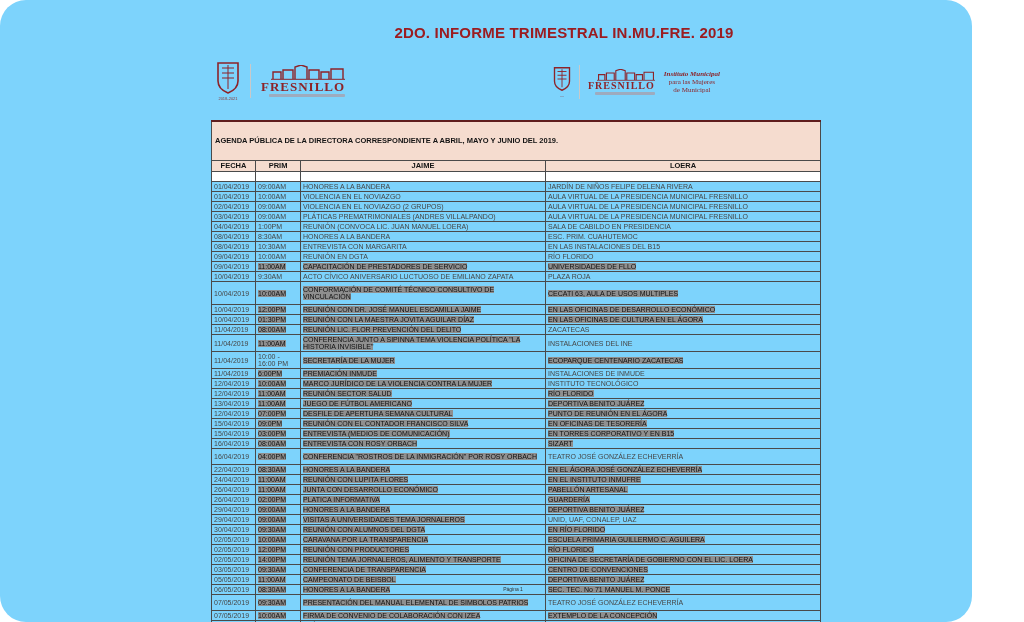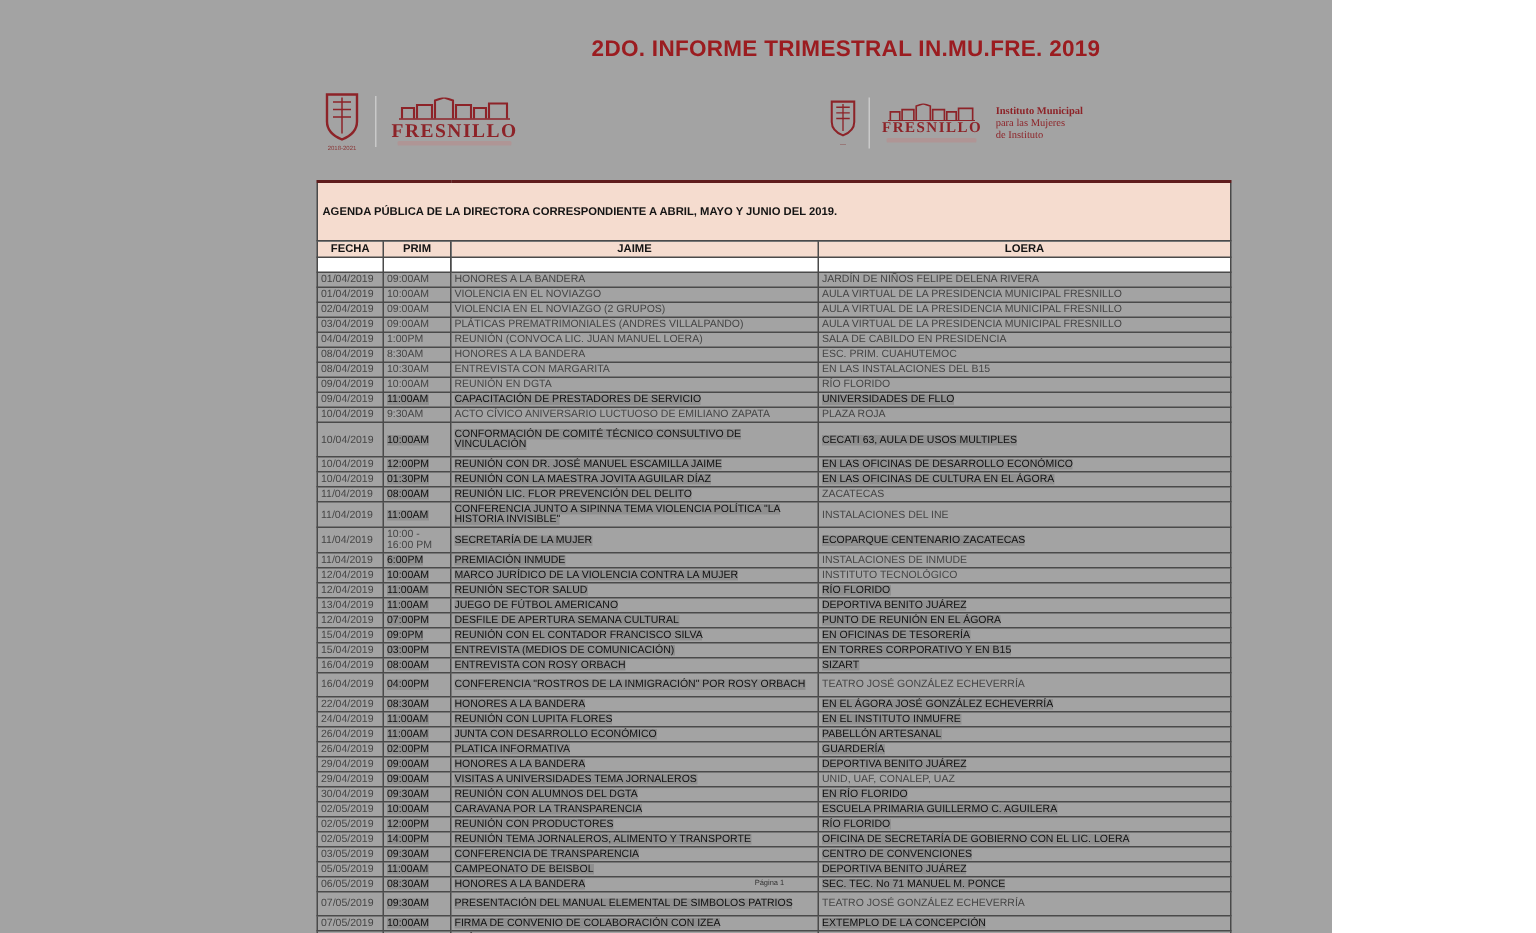--- a/index.html
+++ b/index.html
@@ -1,39 +1,40 @@
 <!DOCTYPE html>
 <html><head>
 <meta charset="utf-8">
 <style>
   html,body{margin:0;padding:0;background:#ffffff;}
   .sheet{
-    position:relative;width:888px;height:622px;background:#a3a3a3;overflow:hidden;
+    position:relative;width:972px;height:622px;background:#7dd3fc;overflow:hidden;
     font-family:"Liberation Sans","DejaVu Sans",sans-serif;
+    border-radius:26px;
   }
   .doc-title{
     position:absolute;left:374px;top:24px;width:380px;margin:0;
     font-size:15px;font-weight:bold;letter-spacing:.2px;color:#9b1c20;
     font-family:"Liberation Sans",sans-serif;text-align:center;white-space:nowrap;
   }
   
   .logo-group{position:absolute;display:flex;align-items:center;}
   .lg-left{left:216px;top:58px;height:46px;}
   .lg-right{left:553px;top:60px;height:44px;}
   .crest{display:flex;flex-direction:column;align-items:center;}
   .crest-caption{font-size:4px;line-height:5px;color:#8a3a3a;text-align:center;margin-top:1px;white-space:nowrap;}
   .v-divider{width:1px;background:#c9c9c9;height:34px;margin:0 10px;}
-  .fres-logo{display:flex;flex-direction:column;align-items:center;}
+  .fres-logo{display:flex;flex-direction:column;align-items:flex-end;}
   .fres-word{font-family:"Liberation Serif","DejaVu Serif",serif;font-weight:bold;color:#8d2328;letter-spacing:1px;}
   .fres-word.big{font-size:13px;line-height:13px;}
   .fres-word.small{font-size:10px;line-height:10px;}
   .fres-tagline{height:3px;width:90%;background:#b98a8a;opacity:.55;margin-top:1px;border-radius:1px;}
   .org-text{margin-left:9px;color:#8d2328;font-family:"Liberation Serif","DejaVu Serif",serif;}
-  .org-text .l1{font-weight:bold;font-size:7px;line-height:8px;}
-  .org-text .l2,.org-text .l3{font-size:7px;line-height:8px;}
+  .org-text .l1{font-weight:bold;font-size:7px;line-height:8px;font-style:italic;}
+  .org-text .l2,.org-text .l3{font-size:7px;line-height:8px;text-align:center;}
   
   .agenda-wrap{position:absolute;left:211px;top:120px;width:609px;}
   table.agenda{
     width:609px;border-collapse:collapse;table-layout:fixed;
     border:1px solid #2f2f2f;border-top:2px solid #5f1d1d;
   }
   table.agenda td,table.agenda th{
     border:1px solid #4a4a4a;vertical-align:middle;overflow:hidden;
     font-size:7px;line-height:7px;padding:1px 2px;
   }
@@ -94,21 +95,21 @@
       <svg width="58" height="12" viewBox="0 0 74 15">
         <path d="M2 14 v-7 h8 v7 M12 14 v-9 h10 v9 M24 14 v-12 l6 -2 l6 2 v12 M38 14 v-9 h10 v9 M50 14 v-7 h8 v7 M60 14 v-10 h12 v10" fill="none" stroke="#8d2328" stroke-width="1.4"></path>
         <path d="M0 14.3 h74" stroke="#8d2328" stroke-width="1"></path>
       </svg>
       <div class="fres-word small">FRESNILLO</div>
       <div class="fres-tagline"></div>
     </div>
     <div class="org-text">
       <div class="l1">Instituto Municipal</div>
       <div class="l2">para las Mujeres</div>
-      <div class="l3">de Instituto</div>
+      <div class="l3">de Municipal</div>
     </div>
   </div>
 
   <div class="agenda-wrap">
     <table class="agenda">
       <colgroup>
         <col style="width:44px">
           <col style="width:45px">
           <col style="width:245px">
           <col style="width:275px">

